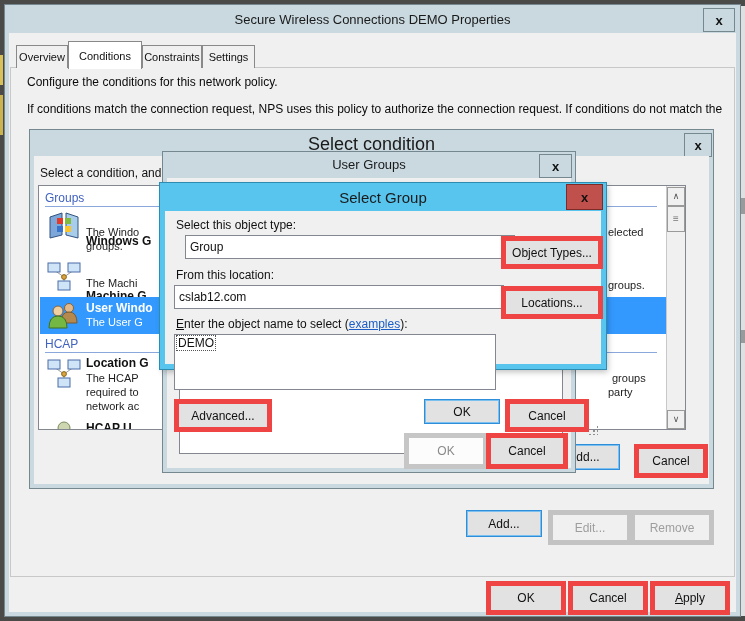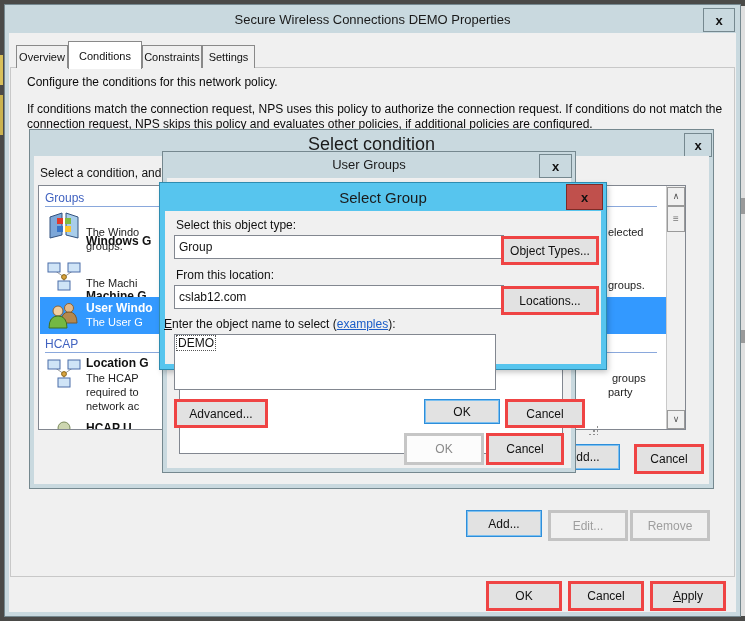--- a/index.html
+++ b/index.html
@@ -11,21 +11,21 @@
   .win{position:absolute;background:var(--chrome);outline:1px solid #75888f;}
   .win-content{position:absolute;background:#f0f0f0;}
   .ttl{position:absolute;left:0;right:0;text-align:center;color:#1a1a1a;white-space:nowrap;}
   .xbtn{position:absolute;border:1px solid #75888f;background:var(--chrome);
         display:flex;align-items:center;justify-content:center;
         font-weight:bold;font-size:13px;color:#111;line-height:1;}
   .xbtn-red{position:absolute;border:1px solid #7e2b27;background:var(--close-red);
         display:flex;align-items:center;justify-content:center;
         font-weight:bold;font-size:13px;color:#111;line-height:1;}
   
-  .btn{position:absolute;background:#e2e2e2;border:3px solid #ef4444;color:#111;
+  .btn{position:absolute;background:#e2e2e2;border:5px solid #ef4444;color:#111;
        font-size:12px;display:flex;align-items:center;justify-content:center;
        font-family:"Liberation Sans",sans-serif;white-space:nowrap;}
   .btn-focus{border:1px solid #2e8eda;box-shadow:inset 0 0 0 1px #7cc0f0;}
   .btn-disabled{color:#9e9e9e;border-color:#c3c3c3;background:#f0f0f0;}
   .btn-ghost{color:#8a8a8a;border-color:#c6c6c6;background:#fcfcfc;}
   
   .field{position:absolute;background:#fff;border:1px solid #828790;font-size:12px;
          color:#111;display:flex;align-items:center;padding:0 4px;white-space:nowrap;}
   .lbl{position:absolute;font-size:12px;color:#111;white-space:nowrap;}
   
@@ -80,21 +80,20 @@
     <div class="tab" style="left:137px;top:40px;width:58px;height:22px;z-index:2;">
       <span>Constraints</span>
     </div>
     <div class="tab" style="left:197px;top:40px;width:51px;height:22px;z-index:2;">
       <span>Settings</span>
     </div>
 
     <div class="pagebox" style="left:5px;top:62px;width:723px;height:508px;"></div>
     <div class="note" style="left:22px;top:70px;">Configure the conditions for this network policy.</div>
     <div class="note" style="left:22px;top:97px;">If conditions match the connection request, NPS uses this policy to authorize the connection request. If conditions do not match the</div>
-    <div class="note" style="left:22px;top:112px;">connection request, NPS skips this policy and evaluates other policies, if additional policies are configured.</div>
 
     <div class="btn btn-focus" style="left:461px;top:505px;width:74px;height:25px;">Add...</div>
     <div class="btn btn-disabled" style="left:543px;top:505px;width:74px;height:25px;">Edit...</div>
     <div class="btn btn-disabled" style="left:625px;top:505px;width:74px;height:25px;">Remove</div>
 
     <div class="btn" style="left:481px;top:576px;width:70px;height:24px;">OK</div>
     <div class="btn" style="left:563px;top:576px;width:70px;height:24px;">Cancel</div>
     <div class="btn" style="left:645px;top:576px;width:70px;height:24px;">
       <span class="u">A</span>
         <span>pply</span>
@@ -201,28 +200,28 @@
     <div class="btn" style="left:323px;top:281px;width:72px;height:26px;">Cancel</div>
   </div>
 
   <div class="abs" style="left:160px;top:183px;width:446px;height:186px;background:var(--active-chrome);
               outline:1px solid #2e8cb0;z-index:6;box-shadow:2px 3px 6px rgba(0,0,0,.25);">
     <div class="ttl" style="top:6px;font-size:15px;">Select Group</div>
     <div class="xbtn-red" style="left:406px;top:1px;width:35px;height:24px;">x</div>
     <div class="win-content" style="left:5px;top:28px;right:5px;bottom:5px;"></div>
 
     <div class="lbl" style="left:16px;top:35px;">Select this object type:</div>
-    <div class="field" style="left:14px;top:52px;width:320px;height:22px;">Group</div>
+    <div class="field" style="left:25px;top:52px;width:320px;height:22px;">Group</div>
     <div class="btn" style="left:341px;top:53px;width:92px;height:23px;">Object Types...</div>
 
     <div class="lbl" style="left:16px;top:85px;">From this location:</div>
     <div class="field" style="left:14px;top:102px;width:320px;height:22px;">cslab12.com</div>
     <div class="btn" style="left:341px;top:103px;width:92px;height:23px;">Locations...</div>
 
-    <div class="lbl" style="left:4px;top:134px;">
+    <div class="lbl" style="left:16px;top:134px;">
       <span class="u">E</span><span>nter the object name to select (</span><span class="link">examples</span><span>):</span>
     </div>
     <div class="abs" style="left:14px;top:151px;width:320px;height:54px;background:#fff;border:1px solid #828790;">
       <span style="position:absolute;left:2px;top:1px;font-size:12px;color:#111;
                    outline:1px dotted #555;padding:0 1px;">DEMO</span>
     </div>
 
     <div class="btn" style="left:14px;top:216px;width:88px;height:23px;">Advanced...</div>
     <div class="btn btn-focus" style="left:264px;top:216px;width:74px;height:23px;">OK</div>
     <div class="btn" style="left:345px;top:216px;width:74px;height:23px;">Cancel</div>

